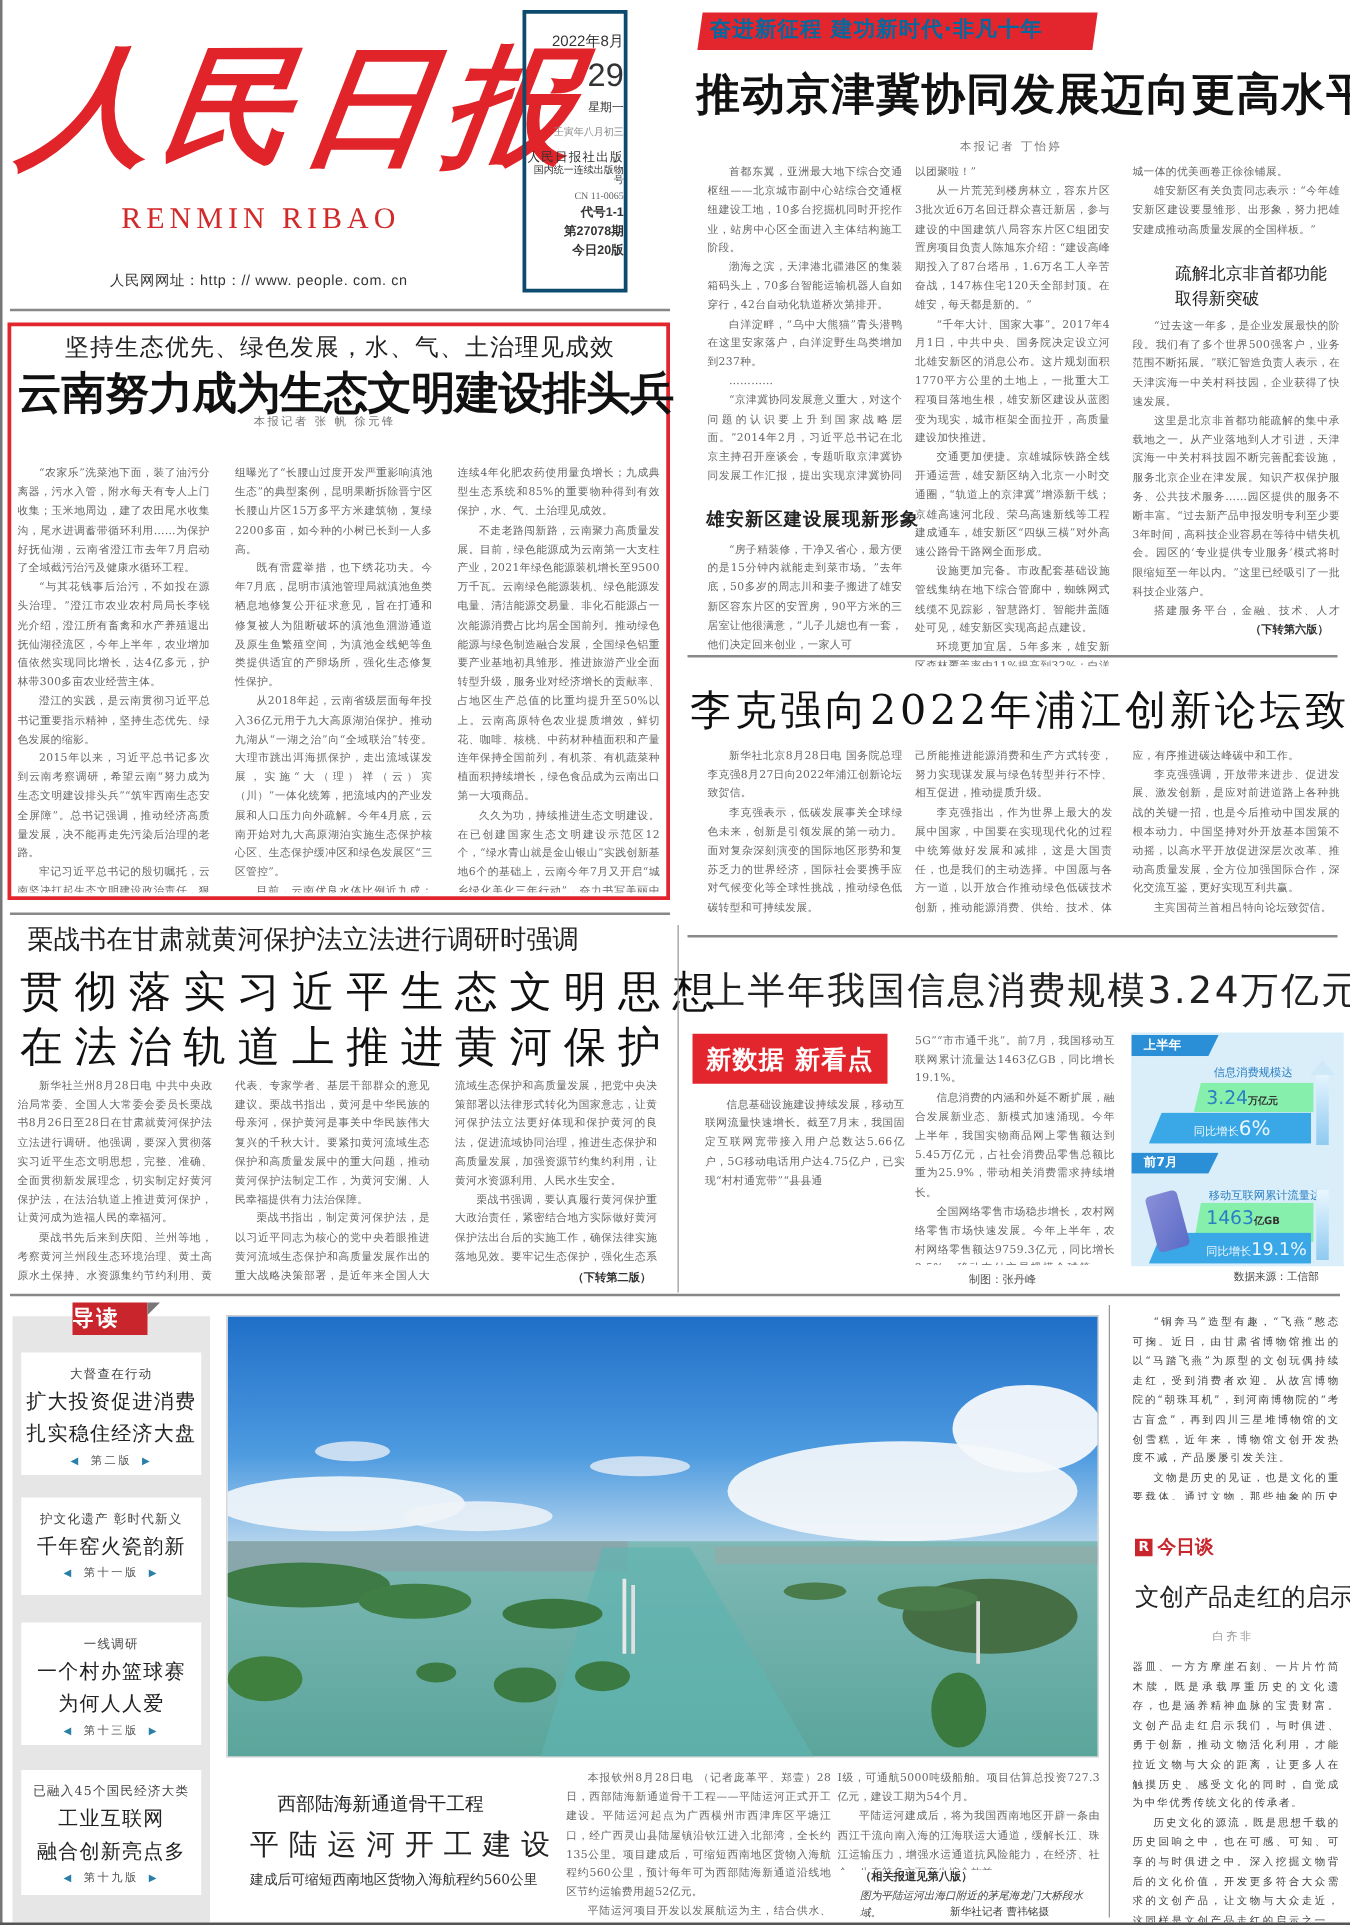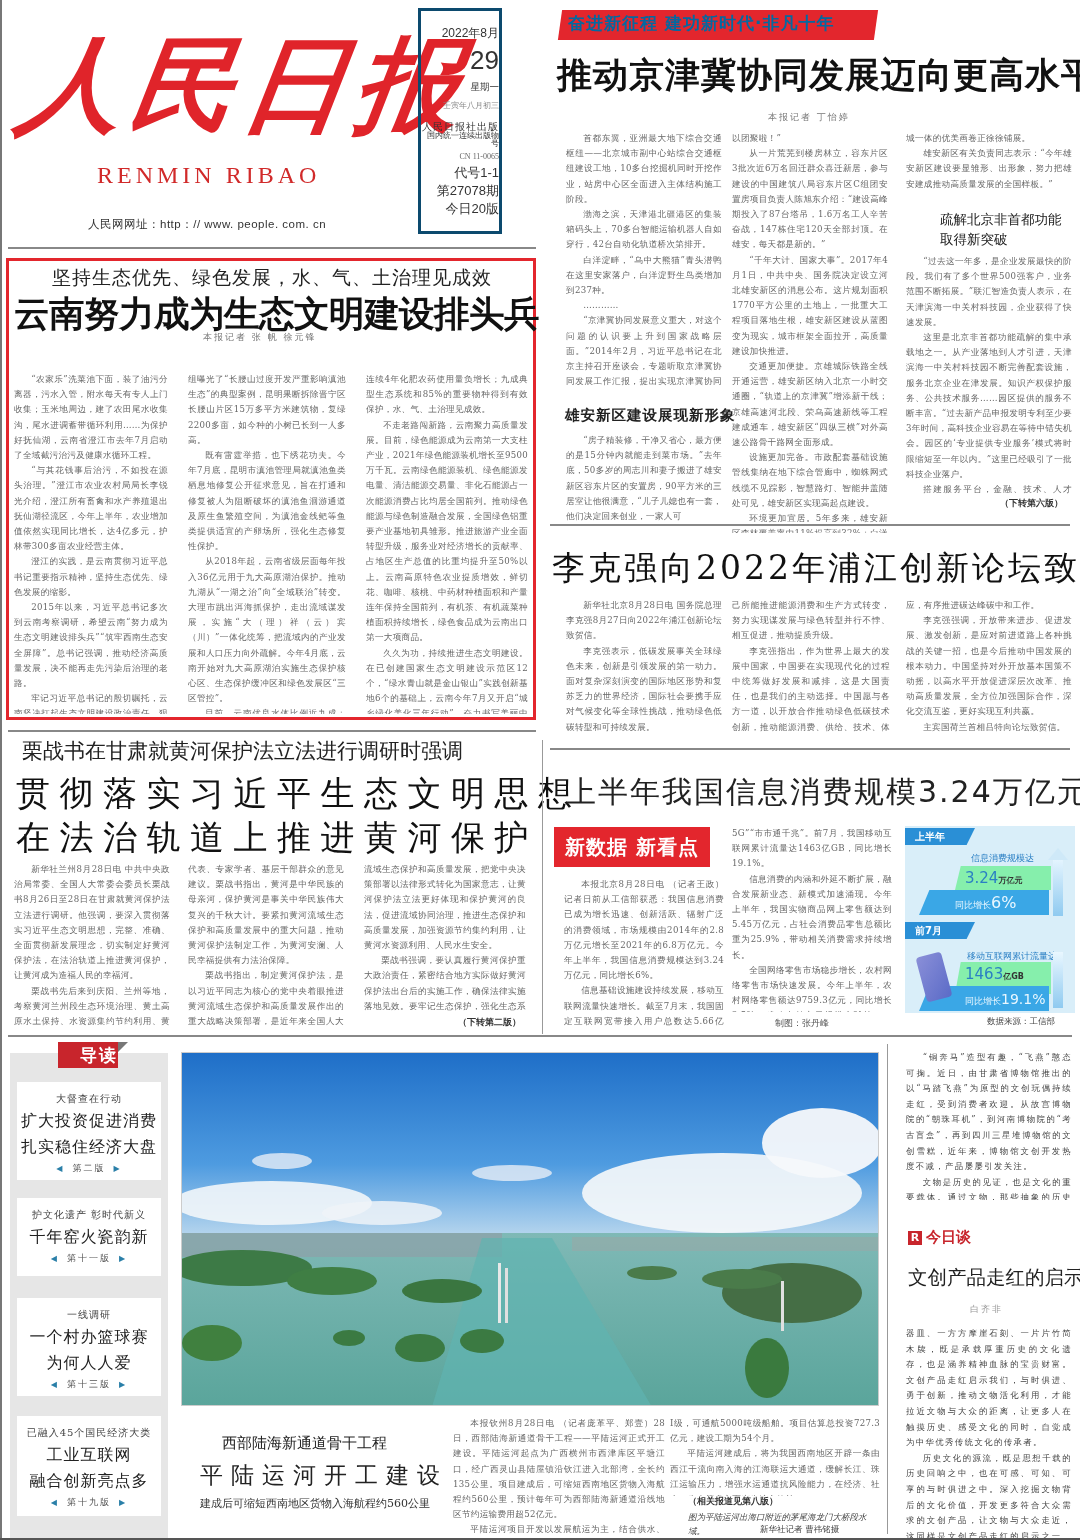--- a/index.html
+++ b/index.html
@@ -17,21 +17,21 @@
 #site-url{position:absolute;left:88px;top:217px;font-family:"Liberation Sans",sans-serif;font-size:11.5px;color:#333;letter-spacing:0.5px}
 #datebox{left:418px;top:8px;width:84px;height:226px;border:3px solid #0c4a6e;text-align:right;font-family:"Liberation Sans",sans-serif;color:#333}
 #datebox div{line-height:1}
 .db-ym{font-size:12px;margin-top:16px}
 .db-day{font-size:26px;margin-top:8px}
 .db-week{font-size:9.5px;margin-top:9px}
 .db-lunar{font-size:8px;color:#888;margin-top:10px}
 .db-pub{font-size:10px;font-family:"DejaVu Serif",serif;margin-top:12px;letter-spacing:1px}
 .db-small{font-size:8px;margin-top:0;font-weight:normal}
 .db-cn{font-size:8px;color:#666;margin-top:5px;font-family:"Liberation Serif",serif}
-.db-code{font-size:13px;margin-top:5px;font-weight:normal}
+.db-code{font-size:10px;margin-top:5px;font-weight:bold}
 
 
 #banner{left:560px;top:10px;width:316px;height:30px;background:#e3262d;transform:skewX(-8deg);}
 #banner-text{position:absolute;left:568px;top:12px;font-family:"DejaVu Sans",sans-serif;font-weight:bold;font-size:17px;color:#0369a1;letter-spacing:1px}
 #jjj-title{left:557px;top:52px;font-family:"DejaVu Sans",sans-serif;font-weight:bold;font-size:35px;color:#111;letter-spacing:1px;white-space:nowrap}
 .byline{font-family:"DejaVu Serif",serif;font-size:9px;color:#777;letter-spacing:2px}
 
 
 #yunnan-box{left:6px;top:258px;width:530px;height:462px;border:3px solid #e3262d}
 #yn-kicker{left:52px;top:265px;font-family:"DejaVu Serif",serif;font-size:19px;color:#222;letter-spacing:1px;white-space:nowrap}
@@ -50,21 +50,21 @@
 #ic-title{left:566px;top:772px;font-family:"DejaVu Sans",sans-serif;font-size:30px;color:#222;letter-spacing:2px;white-space:nowrap}
 #xsj-badge{left:554px;top:827px;width:156px;height:40px;background:#e3262d;color:#fff;font-family:"DejaVu Sans",sans-serif;font-weight:bold;font-size:20px;text-align:center;line-height:40px;letter-spacing:1px}
 #infographic{left:905px;top:826px;width:170px;height:187px;background:#d9eef9}
 .ig-tag{position:absolute;height:17px;background:#2a8fd6;color:#fff;font-family:"DejaVu Sans",sans-serif;font-weight:bold;font-size:10px;line-height:17px;padding-left:10px;clip-path:polygon(0 0,100% 0,88% 100%,0 100%)}
 .ig-label{position:absolute;font-family:"DejaVu Sans",sans-serif;font-size:9px;color:#2a7fc4;white-space:nowrap}
 .ig-val{position:absolute;background:#86efac;font-family:"DejaVu Sans",sans-serif;color:#2a7fc4;white-space:nowrap;padding-left:10px;clip-path:polygon(6% 0,100% 0,100% 100%,0 100%)}
 .ig-growth{position:absolute;background:#3aa7e6;color:#e9f7ff;font-family:"DejaVu Sans",sans-serif;white-space:nowrap;padding-left:10px;clip-path:polygon(8% 0,100% 0,100% 100%,0 100%)}
 
 
 #daodu-panel{left:10px;top:1053px;width:158px;height:485px;background:#e6e6e6}
-#daodu-tag{left:58px;top:1042px;width:60px;height:26px;background:#c8252c;color:#fff;font-family:"DejaVu Sans",sans-serif;font-weight:bold;font-size:17px;text-align:right;line-height:26px;letter-spacing:2px}
+#daodu-tag{left:58px;top:1042px;width:60px;height:26px;background:#c8252c;color:#fff;font-family:"DejaVu Sans",sans-serif;font-weight:bold;font-size:17px;text-align:left;line-height:26px;letter-spacing:2px}
 .dd-card{position:absolute;left:17px;width:144px;background:#fff;text-align:center}
 .dd-kicker{font-family:"DejaVu Serif",serif;font-size:10px;color:#444;letter-spacing:1px;margin-top:10px}
 .dd-title{font-family:"DejaVu Sans",sans-serif;font-size:16px;color:#222;line-height:26px;letter-spacing:1px}
 .dd-page{font-family:"DejaVu Serif",serif;font-size:9px;color:#555;margin-top:2px;letter-spacing:2px}
 .dd-page .arr{color:#2a7fa8;font-size:8px;margin:0 8px}
 
 
 #photo{left:181px;top:1052px;width:698px;height:354px;overflow:hidden;border:1px solid #ccc}
 #pinglu-kicker{left:222px;top:1434px;font-family:"DejaVu Serif",serif;font-size:15px;color:#222;white-space:nowrap}
 #pinglu-title{left:200px;top:1460px;font-family:"DejaVu Sans",sans-serif;font-size:23px;color:#222;letter-spacing:8px;white-space:nowrap}
@@ -200,21 +200,20 @@
   <p class="body-text" style="text-indent:0">流域生态保护和高质量发展，把党中央决策部署以法律形式转化为国家意志，让黄河保护法立法更好体现和保护黄河的良法，促进流域协同治理，推进生态保护和高质量发展，加强资源节约集约利用，让黄河水资源利用、人民水生安全。</p>
   <p class="body-text">栗战书强调，要认真履行黄河保护重大政治责任，紧密结合地方实际做好黄河保护法出台后的实施工作，确保法律实施落地见效。要牢记生态保护，强化生态系统保护修复，加大对黄河干流和支流保护、水源涵养区、生态功能区的保护和治理。</p>
 </div>
 <div class="abs" style="left:458px;top:1016px;font-family:'DejaVu Sans',sans-serif;font-weight:bold;font-size:9px;color:#333">（下转第二版）</div>
 
 <div class="vrule" style="left:542px;top:740px;height:294px"></div>
 
 <div class="abs" id="ic-title">上半年我国信息消费规模3.24万亿元</div>
 <div class="abs" id="xsj-badge">新数据  新看点</div>
 <div class="col" style="left:564px;top:877px;width:160px;height:150px">
-  <p class="body-text">本报北京8月28日电  （记者王政）记者日前从工信部获悉：我国信息消费已成为增长迅速、创新活跃、辐射广泛的消费领域，市场规模由2014年的2.8万亿元增长至2021年的6.8万亿元。今年上半年，我国信息消费规模达到3.24万亿元，同比增长6%。</p>
   <p class="body-text">信息基础设施建设持续发展，移动互联网流量快速增长。截至7月末，我国固定互联网宽带接入用户总数达5.66亿户，5G移动电话用户达4.75亿户，已实现“村村通宽带”“县县通</p>
 </div>
 <div class="col" style="left:732px;top:826px;width:160px;height:186px">
   <p class="body-text" style="text-indent:0">5G”“市市通千兆”。前7月，我国移动互联网累计流量达1463亿GB，同比增长19.1%。</p>
   <p class="body-text">信息消费的内涵和外延不断扩展，融合发展新业态、新模式加速涌现。今年上半年，我国实物商品网上零售额达到5.45万亿元，占社会消费品零售总额比重为25.9%，带动相关消费需求持续增长。</p>
   <p class="body-text">全国网络零售市场稳步增长，农村网络零售市场快速发展。今年上半年，农村网络零售额达9759.3亿元，同比增长2.5%。移动支付交易规模全球第一，2021年，我国银行机构共处理移动支付业务超过1000亿笔，金额高达2354万亿元。</p>
 </div>
 <div class="abs" style="left:775px;top:1017px;font-family:'DejaVu Serif',serif;font-size:9px;color:#555">制图：张丹峰</div>
 
 <div class="abs" id="infographic">

